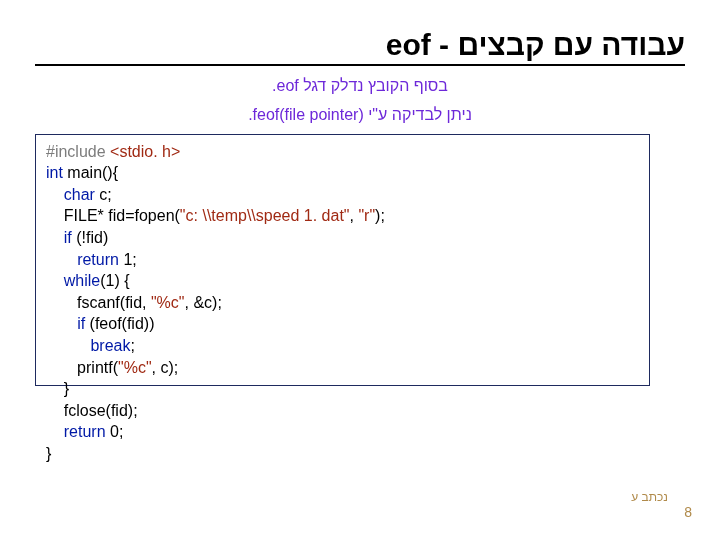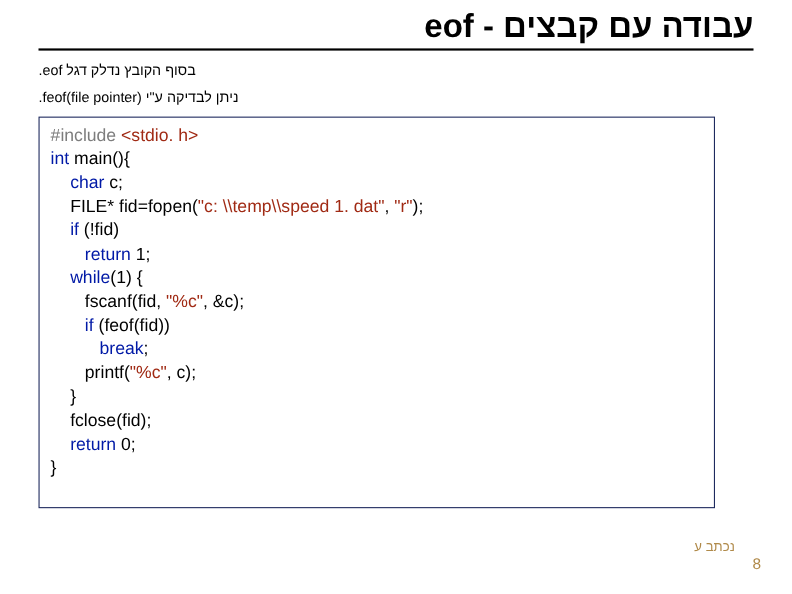--- a/index.html
+++ b/index.html
@@ -7,55 +7,55 @@
     width: 720px;
     height: 540px;
     background: #ffffff;
     font-family: Arial, sans-serif;
     position: relative;
     overflow: hidden;
   }
   .slide {
     width: 100%;
     height: 100%;
-    padding: 8px 35px 0 35px;
+    padding: 28px 35px 0 35px;
     position: relative;
     border-radius: 26px;
   }
   .title {
     font-size: 30px;
     font-weight: bold;
     text-align: right;
     color: #000;
     margin-bottom: 2px;
     direction: rtl;
   }
   .underline {
     border-bottom: 2px solid #000;
     margin-bottom: 10px;
   }
   .desc {
-    text-align: left;
-    font-size: 13px;
-    color: #000000;
+    text-align: center;
+    font-size: 16px;
+    color: #6d28d9;
     direction: rtl;
     line-height: 1.3;
     margin-bottom: 8px;
   }
   .code-box {
     border: 1.5px solid #1e2a5e;
     background: #ffffff;
     padding: 6px 10px;
     font-family: "Segoe UI", Arial, sans-serif;
     font-size: 16px;
     line-height: 1.35;
     white-space: pre;
     color: #000;
     width: 615px;
-    height: 356px;
+    height: 252px;
     position: relative;
   }
   .kw { color: #0019a6; }
   .pp { color: #7d7d7d; }
   .inc { color: #a02a14; }
   .str { color: #a02a14; }
   .page-num {
     position: absolute;
     right: 28px;
     bottom: 20px;

